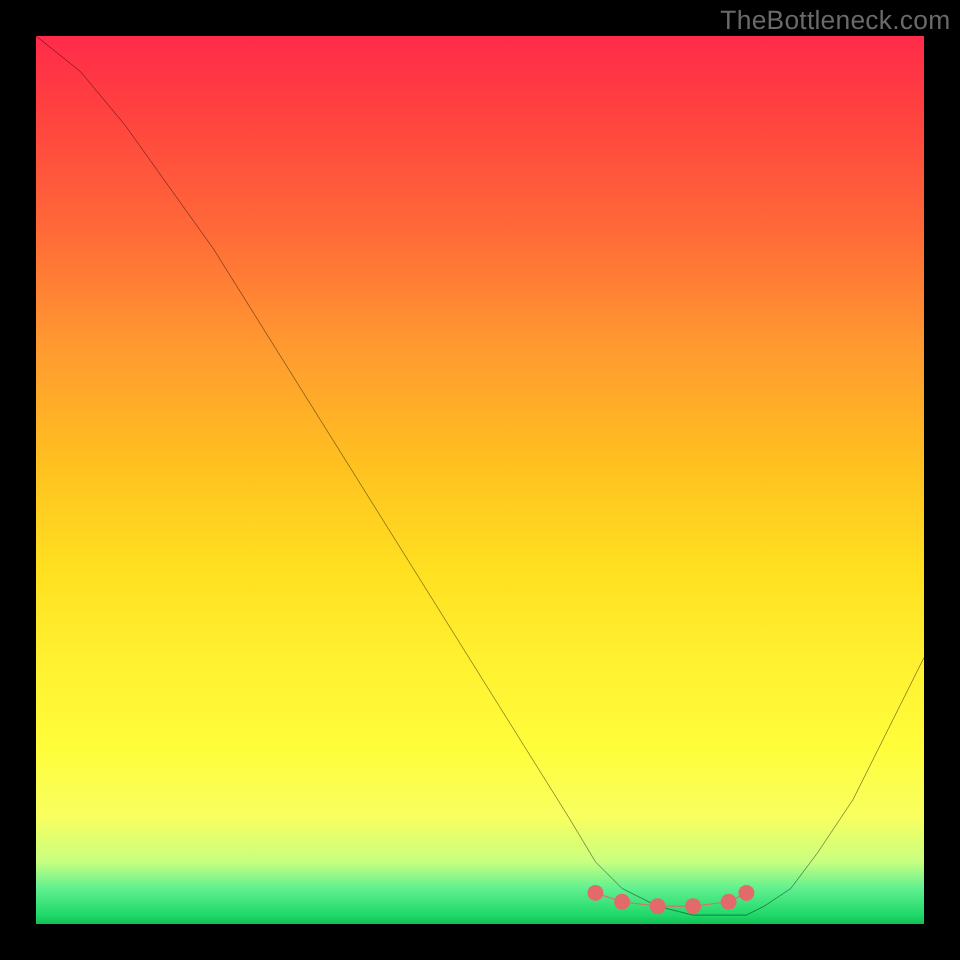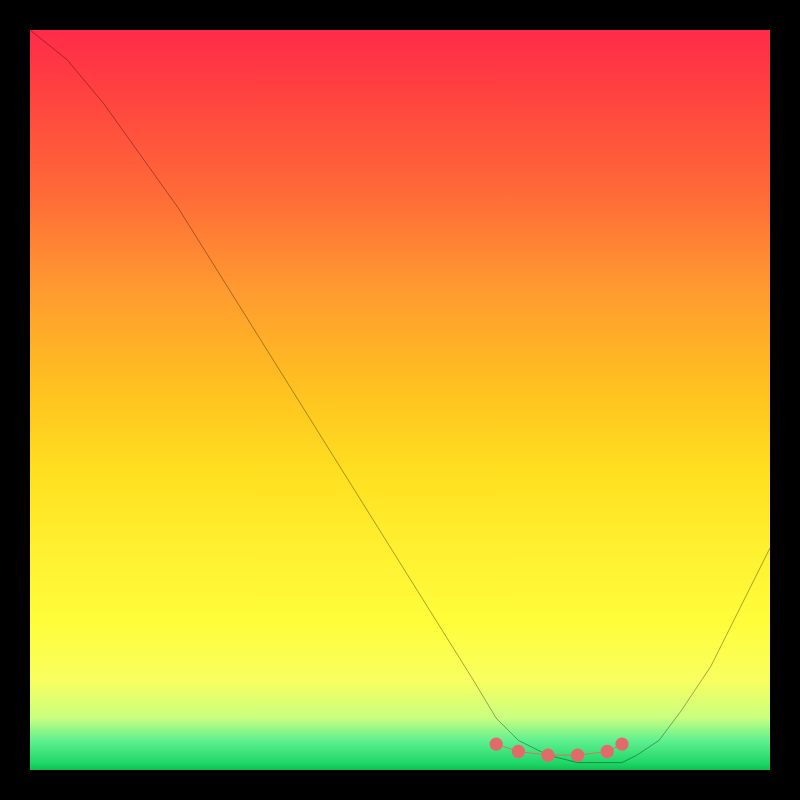--- a/index.html
+++ b/index.html
@@ -69,13 +69,14 @@
           <circle cx="63" cy="96.5" r="0.9" fill="#e26a6a"></circle>
           <circle cx="66" cy="97.5" r="0.9" fill="#e26a6a"></circle>
           <circle cx="70" cy="98" r="0.9" fill="#e26a6a"></circle>
           <circle cx="74" cy="98" r="0.9" fill="#e26a6a"></circle>
           <circle cx="78" cy="97.5" r="0.9" fill="#e26a6a"></circle>
           <circle cx="80" cy="96.5" r="0.9" fill="#e26a6a"></circle>
         </g>
       <polyline id="marker-connector" fill="none" stroke-width="0.9" vector-effect="non-scaling-stroke" stroke-linecap="round" points="63,96.5 66,97.5 70,98 74,98 78,97.5 80,96.5" stroke="#e26a6a"></polyline>
     </svg>
   </div>
+  <div class="watermark">TheBottleneck.com</div>
 </div>
 
 </body></html>

